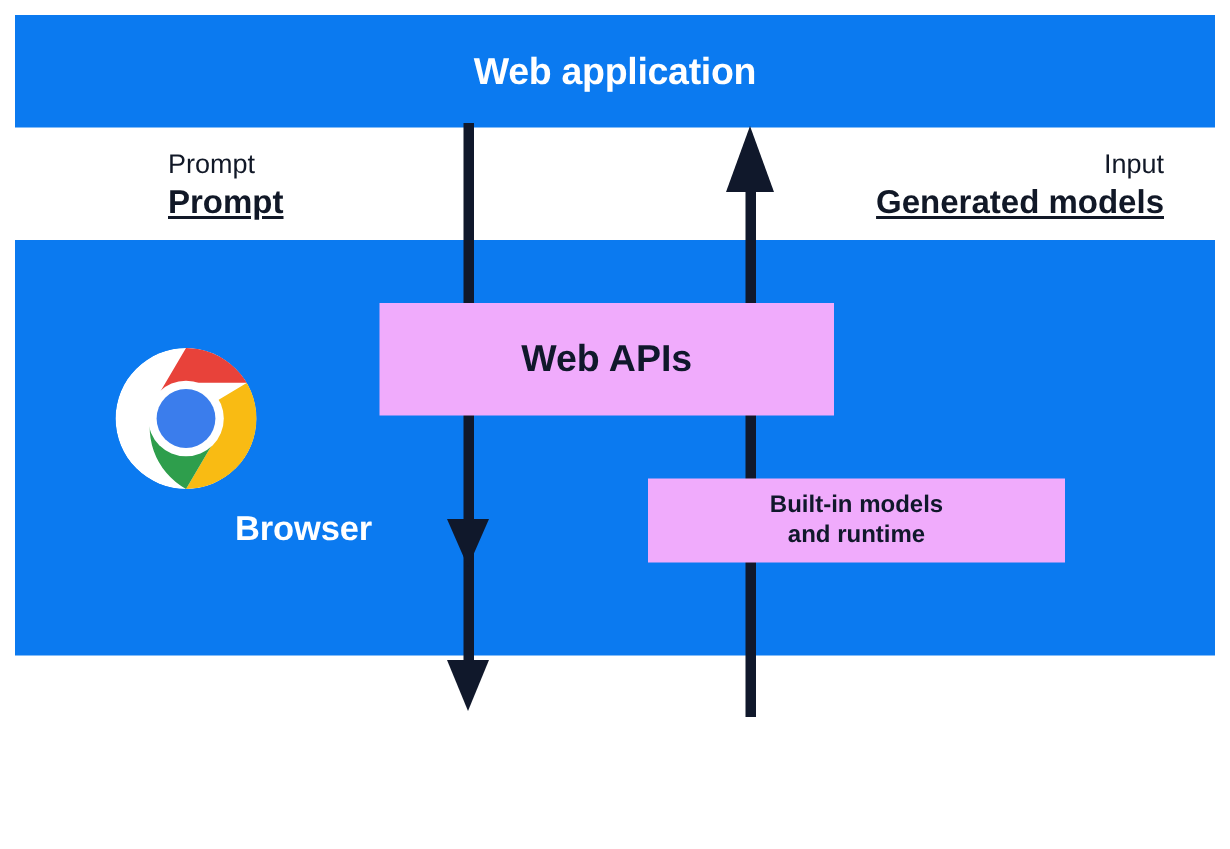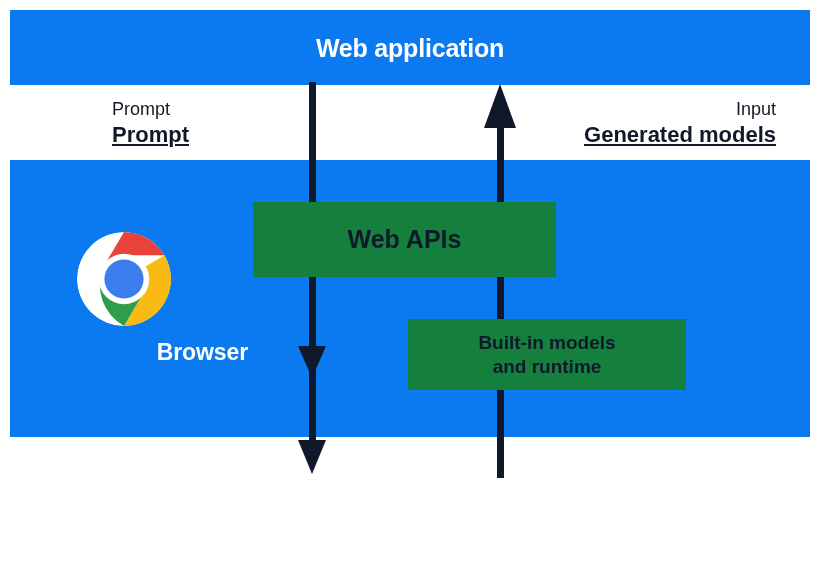--- a/index.html
+++ b/index.html
@@ -67,42 +67,42 @@
   #arrow-up-output {
     left: 483px;
     top: 84px;
     width: 34px;
     height: 394px;
   }
 
   
   .box-orange {
     position: absolute;
-    background: #15803d;
+    background: #f0abfc;
     display: flex;
     align-items: center;
     justify-content: center;
     text-align: center;
     color: #10182B;
     font-weight: 700;
     line-height: 1.25;
   }
   #box-web-apis {
     left: 253px;
     top: 202px;
     width: 303px;
     height: 75px;
     font-size: 25px;
   }
   #box-builtin-models {
-    left: 408px;
+    left: 432px;
     top: 319px;
     width: 278px;
-    height: 71px;
-    font-size: 19px;
+    height: 56px;
+    font-size: 16px;
   }
   .box-label { white-space: pre-line; }
 
   
   #chrome-logo {
     position: absolute;
     left: 76px;
     top: 231px;
     width: 96px;
     height: 96px;

